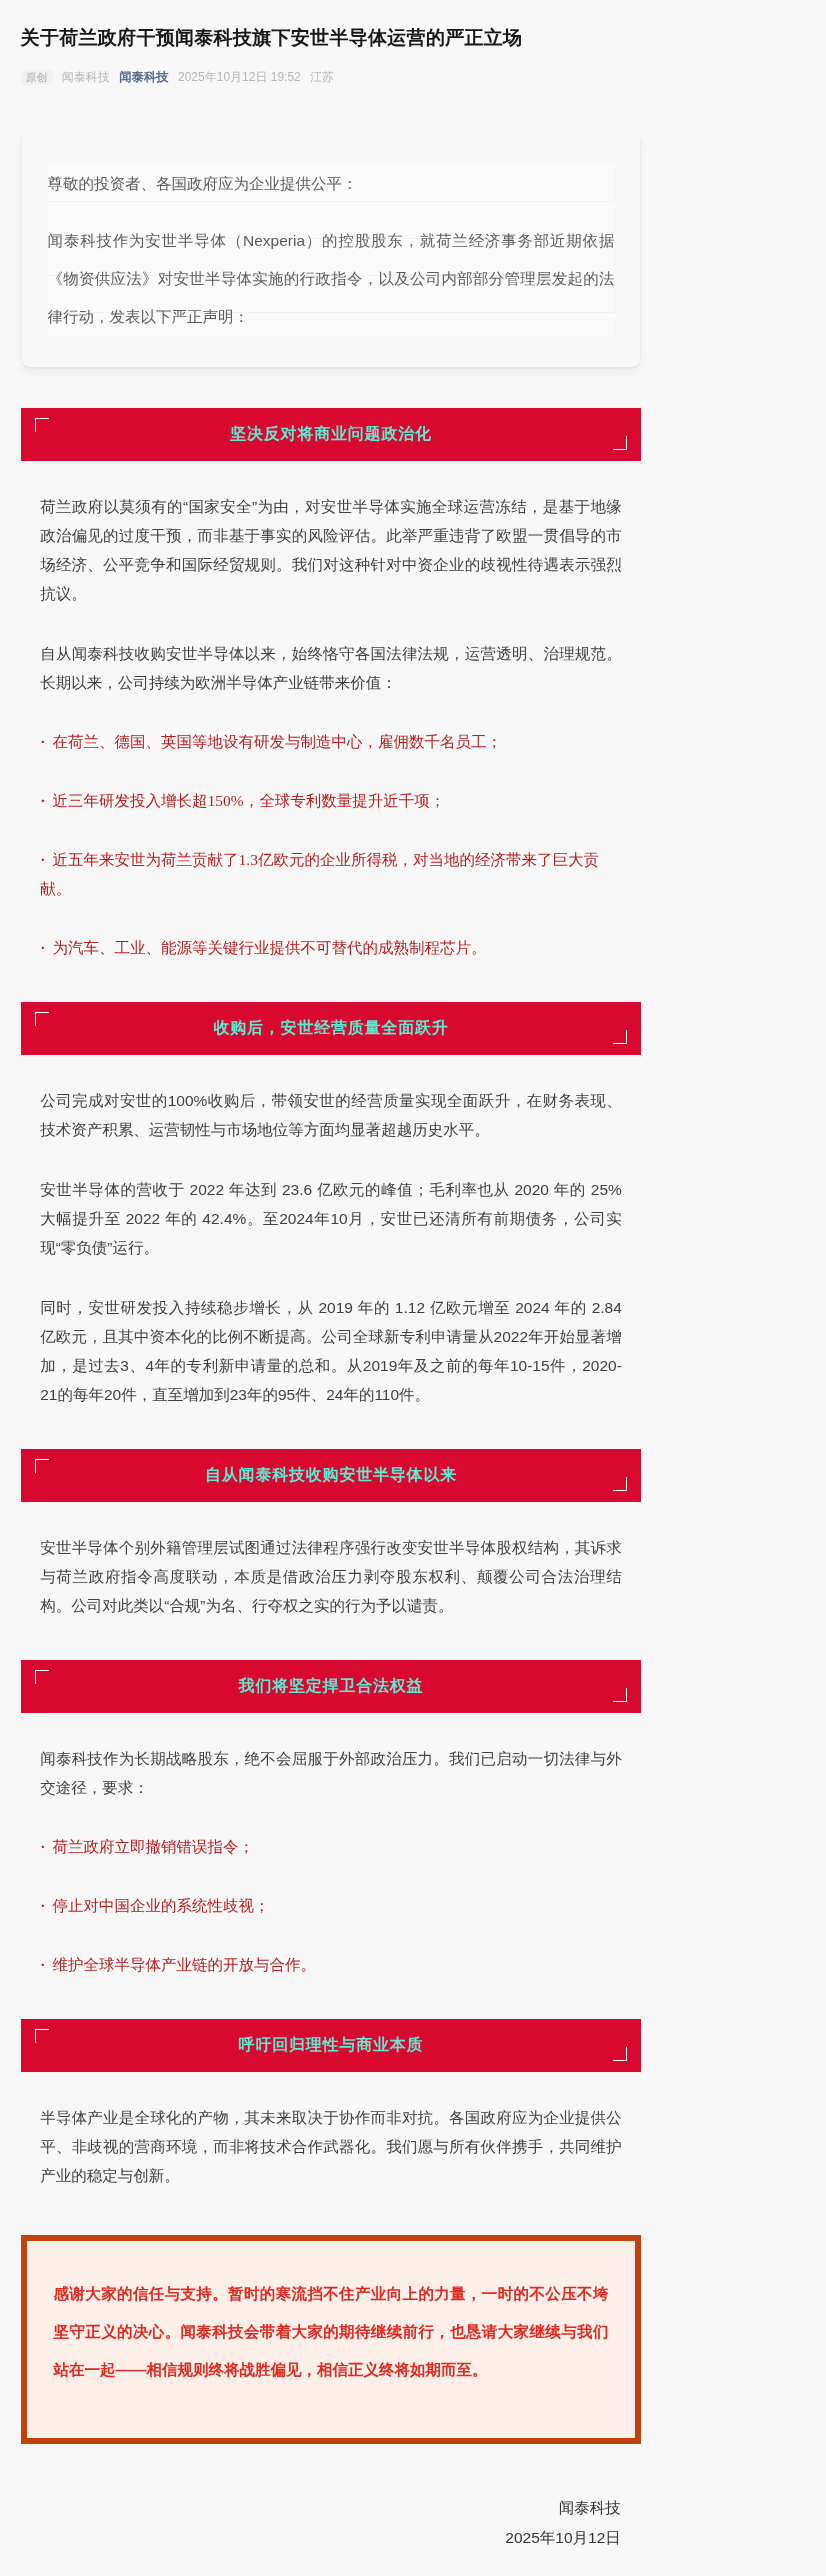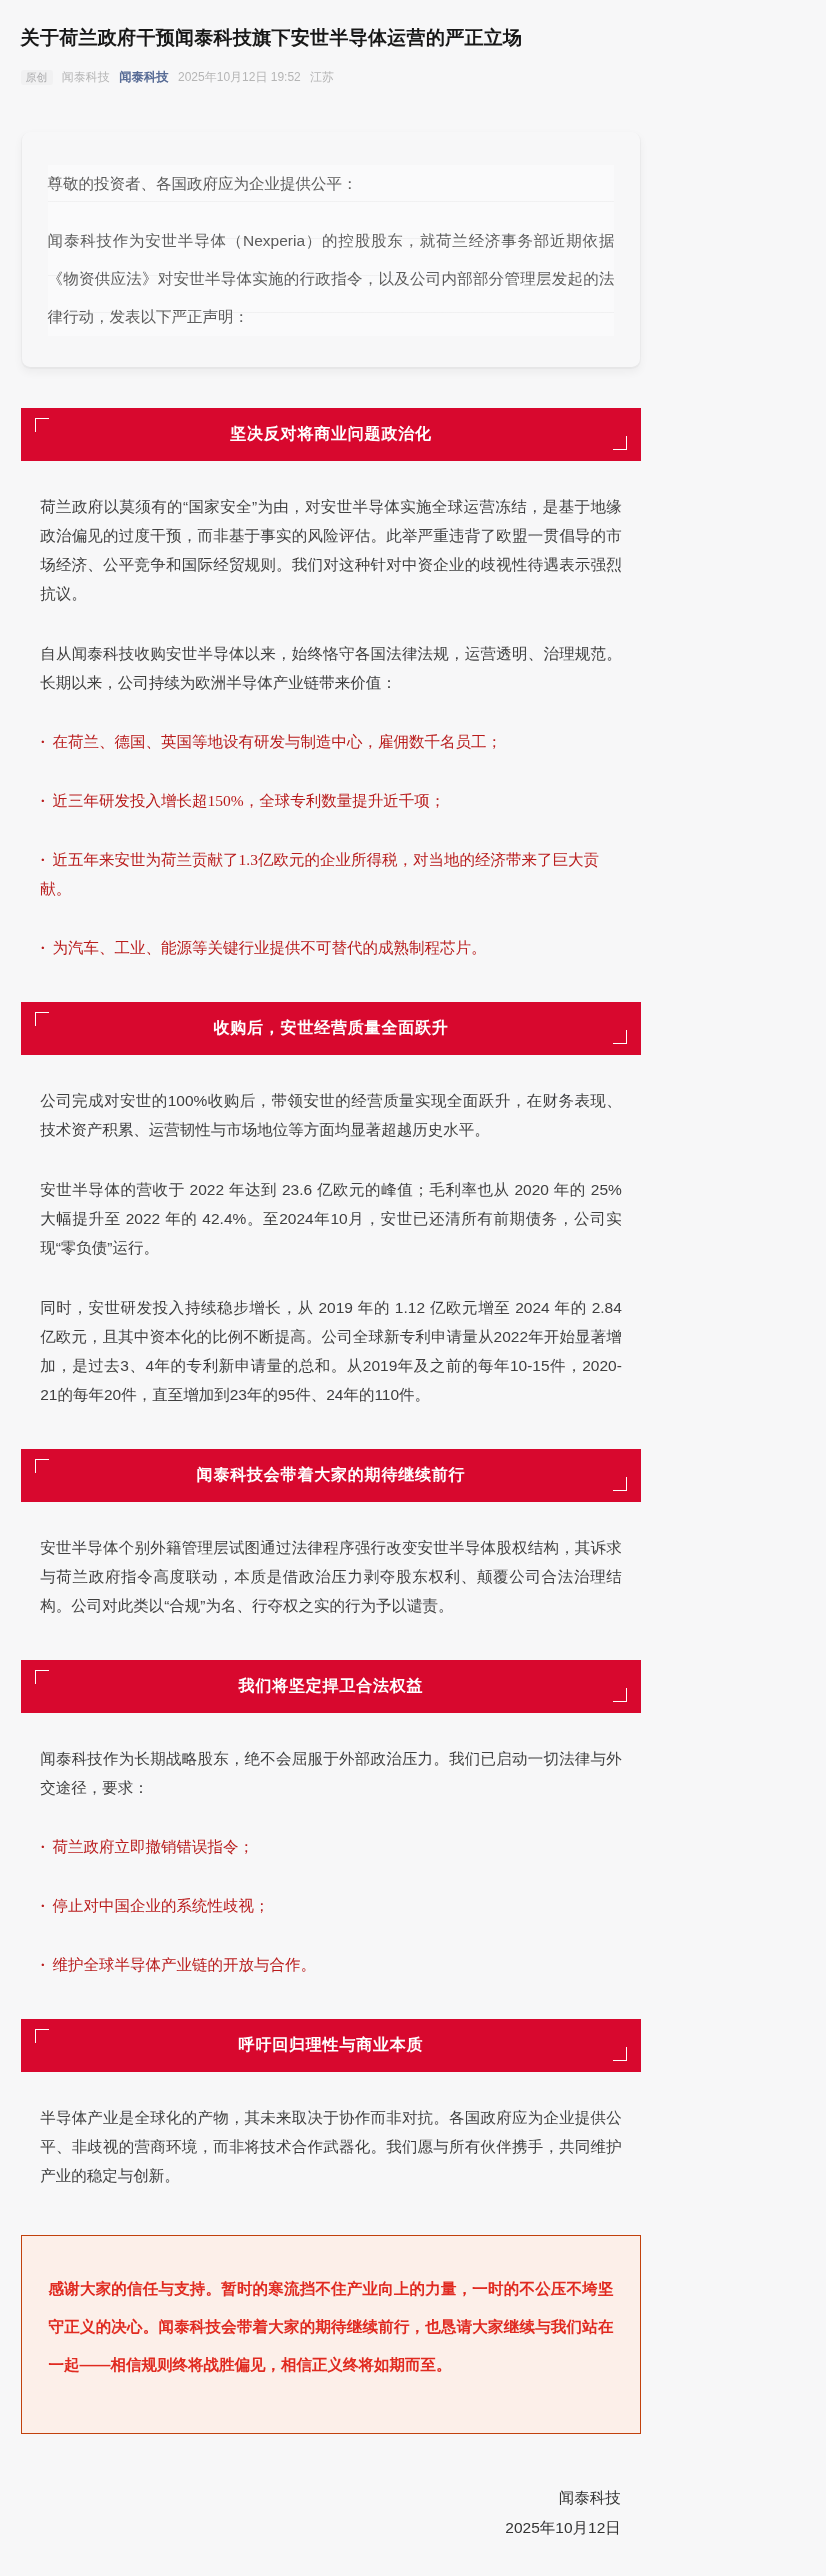--- a/index.html
+++ b/index.html
@@ -68,21 +68,21 @@
   .banner {
     position: relative;
     margin-top: 40px;
     background: #D8082E;
     height: 53px;
     display: flex;
     align-items: center;
     justify-content: center;
   }
   .banner-text {
-    color: #ffffff;
+    color: #5eead4;
     font-size: 16px;
     font-weight: 700;
     letter-spacing: 0.8px;
   }
   .corner-tl {
     position: absolute; left: 14.4px; top: 10.3px;
     width: 13px; height: 13px;
     border-left: 1.5px solid #fff; border-top: 1.5px solid #fff;
   }
   .corner-br {
@@ -104,21 +104,21 @@
     color: #b91c1c;
     font-family: Liberation Serif, serif;
   }
   .bullet::before {
     content: "·";
     font-weight: 700;
     margin-right: 7.2px;
   }
   .closing {
     margin-top: 45px;
-    border: 1px solid #c2410c;
+    border: 6px solid #c2410c;
     background: #FCEFE9;
     padding: 34px 27px 49px 27px;
     font-size: 15.5px;
     font-weight: 700;
     color: #E02A20;
     line-height: 38px;
     text-align: justify;
   }
   .signature {
     margin: 49px 20.6px 0 0;
@@ -165,21 +165,21 @@
     <span class="corner-tl"></span>
     <span class="banner-text">收购后，安世经营质量全面跃升</span>
     <span class="corner-br"></span>
   </div>
   <p class="para">公司完成对安世的100%收购后，带领安世的经营质量实现全面跃升，在财务表现、技术资产积累、运营韧性与市场地位等方面均显著超越历史水平。</p>
   <p class="para">安世半导体的营收于 2022 年达到 23.6 亿欧元的峰值；毛利率也从 2020 年的 25% 大幅提升至 2022 年的 42.4%。至2024年10月，安世已还清所有前期债务，公司实现“零负债”运行。</p>
   <p class="para">同时，安世研发投入持续稳步增长，从 2019 年的 1.12 亿欧元增至 2024 年的 2.84 亿欧元，且其中资本化的比例不断提高。公司全球新专利申请量从2022年开始显著增加，是过去3、4年的专利新申请量的总和。从2019年及之前的每年10-15件，2020-21的每年20件，直至增加到23年的95件、24年的110件。</p>
 
   <div class="banner">
     <span class="corner-tl"></span>
-    <span class="banner-text">闻泰科技会带着大家的期待继续前行</span>
+    <span class="banner-text">自从闻泰科技收购安世半导体以来</span>
     <span class="corner-br"></span>
   </div>
   <p class="para">安世半导体个别外籍管理层试图通过法律程序强行改变安世半导体股权结构，其诉求与荷兰政府指令高度联动，本质是借政治压力剥夺股东权利、颠覆公司合法治理结构。公司对此类以“合规”为名、行夺权之实的行为予以谴责。</p>
 
   <div class="banner">
     <span class="corner-tl"></span>
     <span class="banner-text">我们将坚定捍卫合法权益</span>
     <span class="corner-br"></span>
   </div>
   <p class="para">闻泰科技作为长期战略股东，绝不会屈服于外部政治压力。我们已启动一切法律与外交途径，要求：</p>

